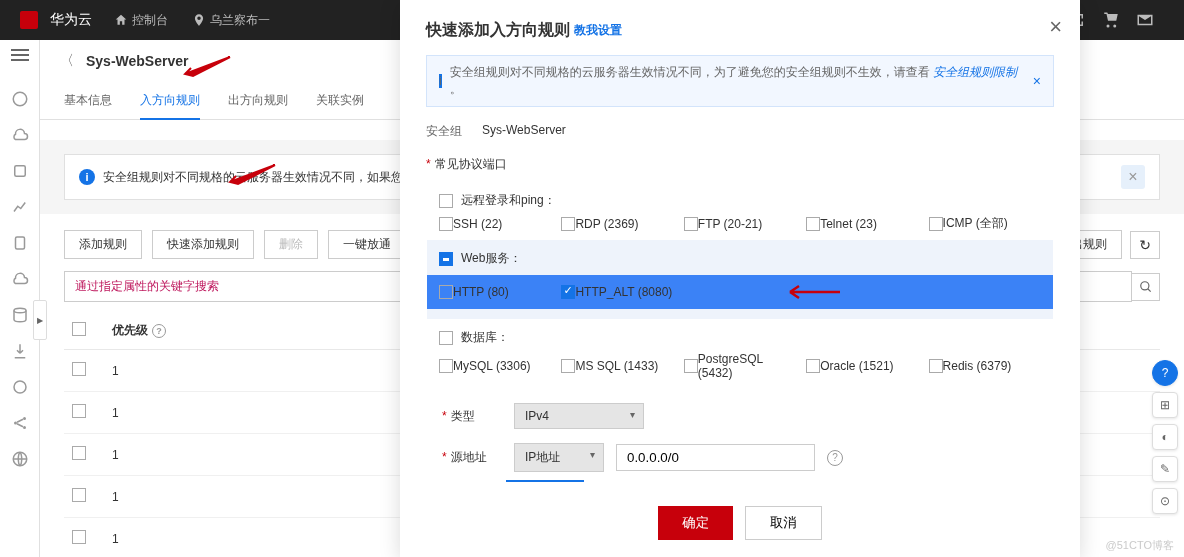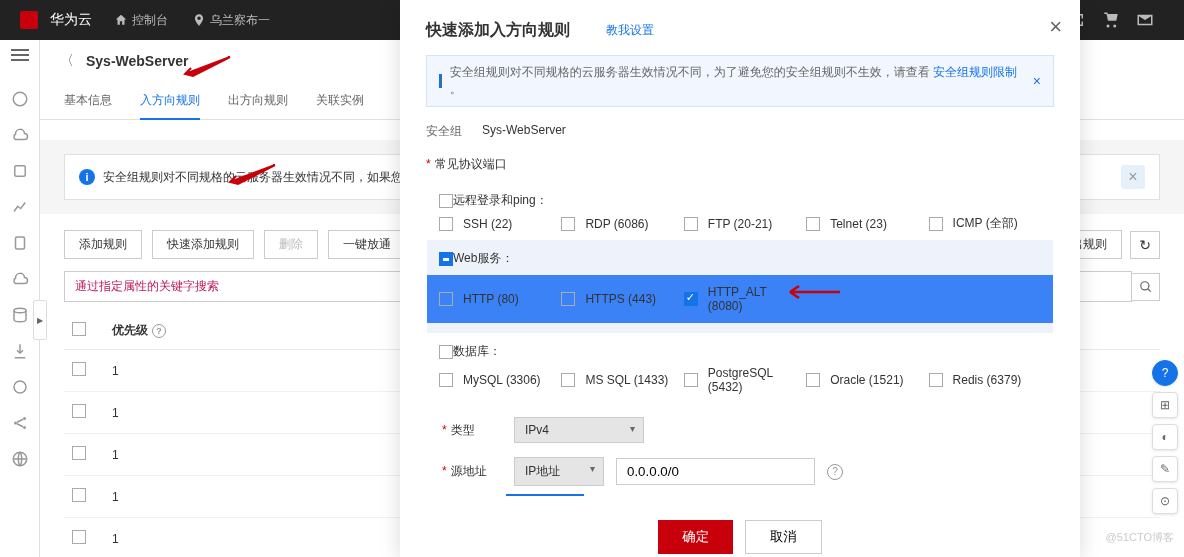--- a/index.html
+++ b/index.html
@@ -56,44 +56,44 @@
 .table th { text-align: left; padding: 10px 8px; color:#333; font-weight: 600; border-bottom:1px solid #e8e8e8; }
 .table td { padding: 12px 8px; border-bottom:1px solid #f0f0f0; color:#333; }
 .chk { width:14px; height:14px; border:1px solid #aaa; display:inline-block; cursor:pointer; }
 .qmark { display:inline-flex; width:14px; height:14px; border:1px solid #999; border-radius:50%; align-items:center; justify-content:center; font-size:9px; color:#999; margin-left:4px; }
 
 
 .arrow-img { position: absolute; z-index: 3; pointer-events:none; }
 .arrow-svg { fill: #c7000b; }
 .modal { position: fixed; left: 400px; top: 0; width: 680px; background:#fff; z-index: 20; box-shadow: 0 4px 20px rgba(0,0,0,0.15); padding: 20px 26px; max-height: 100vh; overflow:visible; }
 .modal-title { font-size: 16px; font-weight: 600; display:flex; align-items:center; gap: 4px; }
-.modal-title a { font-size: 12px; font-weight: normal; color:#1473e6; text-decoration:none;margin-left:32px; }
+.modal-title a { font-size: 12px; font-weight: bold; color:#1473e6; text-decoration:none; }
 .modal-close { position:absolute; top:14px; right:18px; font-size:22px; color:#666; cursor:pointer; }
 
 .modal-notice { margin: 14px 0; background:#f2f7ff; border:1px solid #d3e4fb; padding: 8px 12px; display:flex; align-items:center; gap:8px; color:#666; font-size:12px; }
-.modal-notice .link { color:#1473e6; }
+.modal-notice .link { color:#1473e6;font-style:italic; }
 .modal-notice .x { margin-left:auto; color:#1473e6; cursor:pointer; font-size:14px; }
 
 .sg-row { margin: 16px 0; display:flex; gap: 20px; font-size:12px; }
 .sg-row .lbl { color:#666; }
 .sg-row .val { color:#333; }
 
 .field-label { font-size:12px; color:#333; margin: 14px 0 8px; }
 .field-label .star { color:#c7000b; margin-right:4px; }
 
 .proto-box { border:1px solid transparent; padding: 0; }
 .proto-group { padding: 8px 12px; }
 .proto-group.hilite { background:#eef3fb; }
-.proto-head { display:flex; align-items:center; gap:0; padding: 2px 0; }
+.proto-head { display:flex; align-items:center; gap:8px; padding: 2px 0; }
 .proto-head .cbx { width:14px; height:14px; border:1px solid #aaa; display:inline-block; }
 .proto-head.indet .cbx { background:#1473e6; border-color:#1473e6; position:relative; }
 .proto-head.indet .cbx::after { content:''; position:absolute; left:3px; right:3px; top:5px; height:3px; background:#fff; }
 .proto-grid { display:grid; grid-template-columns: repeat(5, 1fr); gap: 10px 10px; margin-top: 4px; padding-left: 0; }
 .proto-grid.webrow { background:#3b82f6; margin: 6px -12px 2px; padding: 10px 12px; }
-.proto-opt { display:flex; align-items:center; gap:10px; font-size:12px; color:#333; cursor:pointer; }
+.proto-opt { display:flex; align-items:center; gap:0; font-size:12px; color:#333; cursor:pointer; }
 .proto-opt .cbx { width:14px; height:14px; border:1px solid #aaa; display:inline-block; flex-shrink:0; }
 .proto-opt.checked .cbx { background:#1473e6; border-color:#1473e6; position:relative; }
 .proto-opt.checked .cbx::after { content:'✓'; color:#fff; position:absolute; left:1px; top:-2px; font-size:11px; }
 
 .form-row { display:flex; align-items:center; gap: 12px; margin: 14px 16px; }
 .form-row .flabel { width: 60px; font-size:12px; }
 .form-row .star { color:#c7000b; margin-right:4px; }
 .select { border:1px solid #ccc; padding: 5px 26px 5px 10px; min-width: 130px; position:relative; background:#e5e5e5; cursor:pointer; }
 .select::after { content:'▾'; position:absolute; right:8px; top:5px; color:#666; font-size:10px; }
 .input { border:1px solid #ccc; padding: 5px 10px; min-width: 190px; }
@@ -102,21 +102,21 @@
 
 .modal-foot { display:flex; justify-content:center; gap:12px; margin-top: 24px; }
 .btn-primary { background:#c7000b; color:#fff; border:none; padding: 7px 24px; cursor:pointer; }
 .btn-default { background:#fff; border:1px solid #ccc; padding: 7px 24px; cursor:pointer; }
 
 
 .float-right { position: fixed; right: 6px; top: 360px; display:flex; flex-direction:column; gap:6px; z-index: 30; }
 .float-right .fitem { width: 26px; height: 26px; background:#fff; border:1px solid #ddd; border-radius:4px; display:flex; align-items:center; justify-content:center; font-size:12px; color:#666; cursor:pointer; box-shadow:0 1px 3px rgba(0,0,0,0.1); }
 .float-right .blue { background:#1473e6; color:#fff; border-color:#1473e6; border-radius:50%; }
 
-.watermark { position: fixed; right: 10px; bottom: 12px; font-size: 11px; color: rgba(150,150,150,0.5); z-index: 50; }
+.watermark { position: fixed; right: 10px; bottom: 4px; font-size: 11px; color: rgba(150,150,150,0.5); z-index: 50; }
 </style>
 </head>
 <body>
 
 <div class="topbar">
   <div class="logo-wrap">
     <div class="logo-sq"></div>
     <span class="logo-txt">华为云</span>
   </div>
   <div class="top-item">
@@ -315,21 +315,21 @@
           <span class="cbx"></span>
           <span>远程登录和ping：</span>
         </div>
       <div class="proto-grid" id="grid-remote">
           <div class="proto-opt">
             <span class="cbx"></span>
             <span>SSH (22)</span>
           </div>
           <div class="proto-opt">
             <span class="cbx"></span>
-            <span>RDP (6086)</span>
+            <span>RDP (2369)</span>
           </div>
           <div class="proto-opt">
             <span class="cbx"></span>
             <span>FTP (20-21)</span>
           </div>
           <div class="proto-opt">
             <span class="cbx"></span>
             <span>Telnet (23)</span>
           </div>
           <div class="proto-opt">
@@ -340,24 +340,20 @@
     </div>
     <div class="proto-group hilite">
       <div class="proto-head indet">
           <span class="cbx"></span>
           <span>Web服务：</span>
         </div>
       <div class="proto-grid webrow" id="grid-web">
           <div class="proto-opt">
             <span class="cbx"></span>
             <span>HTTP (80)</span>
-          </div>
-          <div class="proto-opt">
-            <span class="cbx"></span>
-            <span>HTTPS (443)</span>
           </div>
           <div class="proto-opt checked">
             <span class="cbx"></span>
             <span>HTTP_ALT (8080)</span>
           </div>
         </div>
     </div>
     <div class="proto-group">
       <div class="proto-head">
           <span class="cbx"></span>

